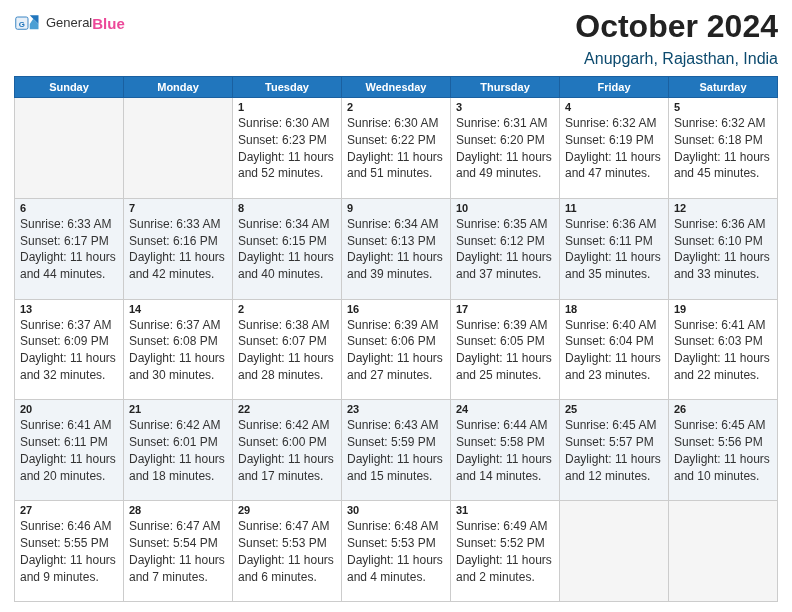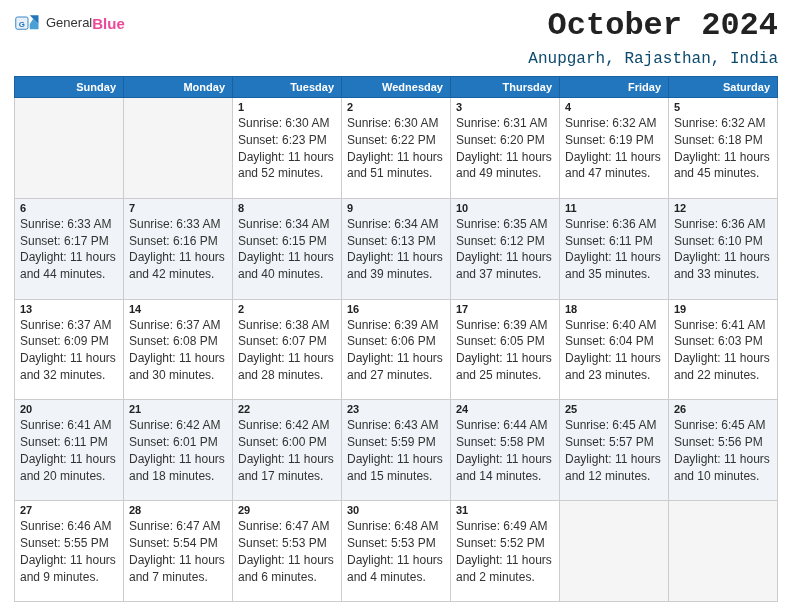--- a/index.html
+++ b/index.html
@@ -42,21 +42,20 @@
       font-size: 15px;
       color: #ec4899;
       font-weight: bold;
     }
     .logo-icon {
       width: 28px;
       height: 28px;
     }
     .title-block {
       text-align: right;
-      font-family: Liberation Mono, monospace;
     }
     .month-title {
       font-size: 32px;
       font-weight: bold;
       color: #222;
       line-height: 1;
     }
     .subtitle {
       font-size: 16px;
       color: #0c4a6e;
@@ -67,21 +66,21 @@
       border-collapse: collapse;
       width: 100%;
       table-layout: fixed;
     }
     .calendar th {
       background-color: #2176bd;
       color: #fff;
       font-size: 11px;
       font-weight: bold;
       padding: 4px 7px;
-      text-align: right;
+      text-align: center;
       border: 1px solid #1a60a0;
     }
     .calendar td {
       border: 1px solid #ccc;
       vertical-align: top;
       padding: 3px 5px;
       font-size: 8.5px;
       color: #333;
       background: #fff;
       height: 80px;

